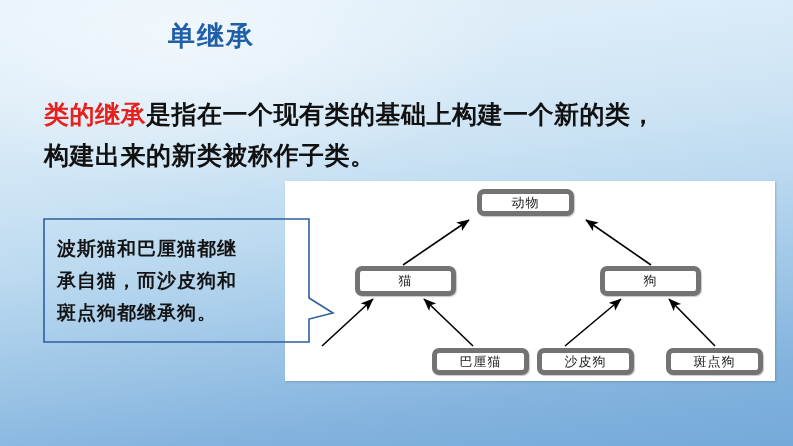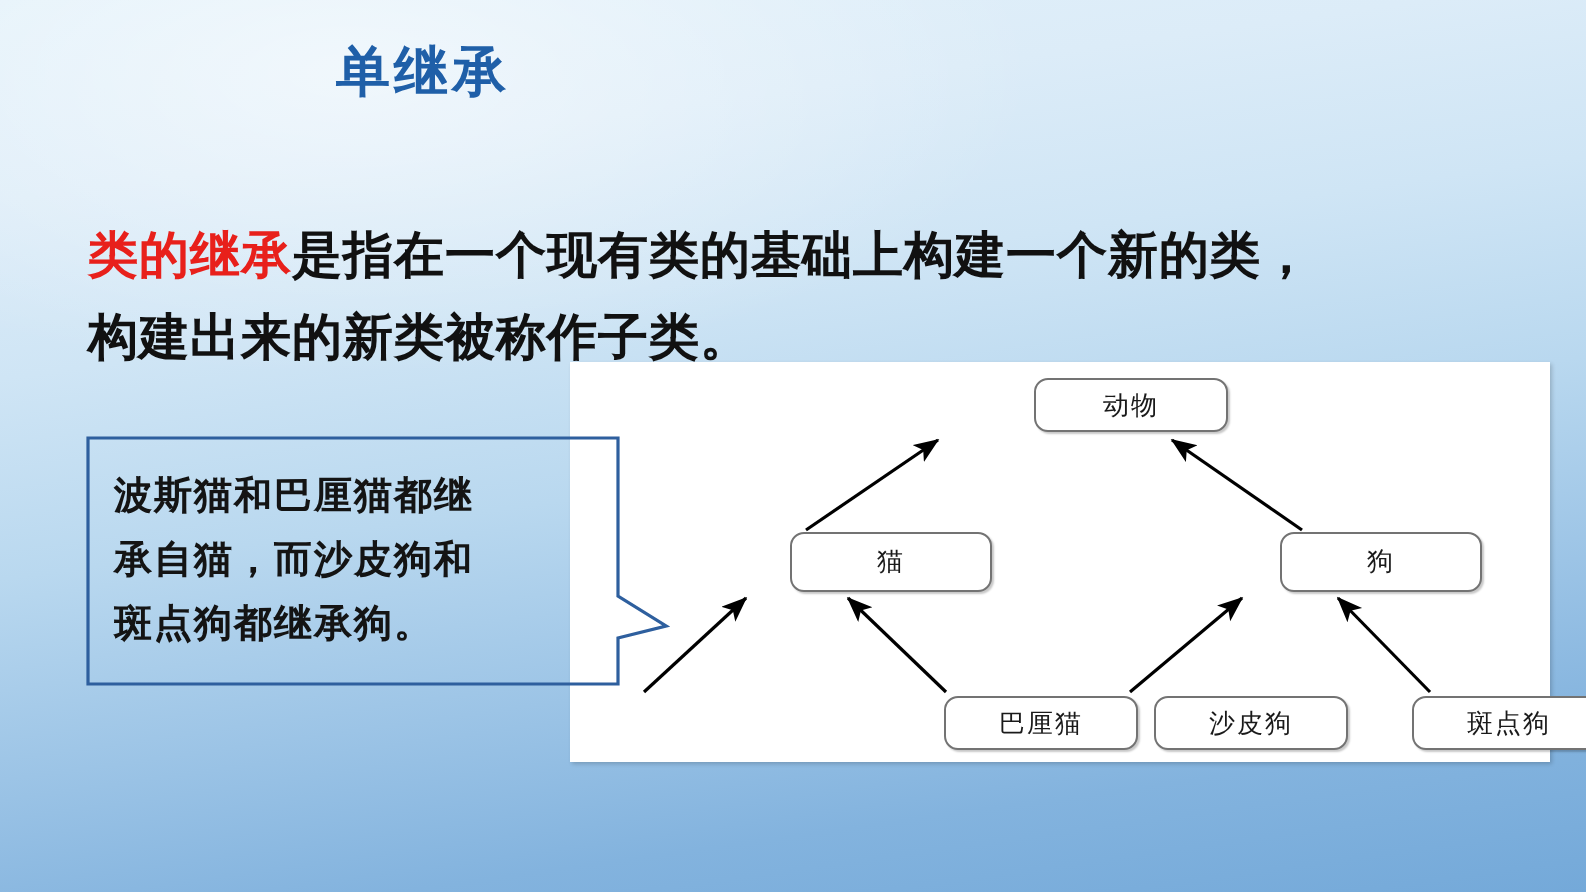--- a/index.html
+++ b/index.html
@@ -40,21 +40,21 @@
     font-weight: 700;
     color: #1f5fa8;
     letter-spacing: 2px;
     line-height: 1.2;
     white-space: nowrap;
   }
 
   .body-text {
     position: absolute;
     left: 44px;
-    top: 108px;
+    top: 94px;
     width: 730px;
     font-size: 25px;
     font-weight: 700;
     color: #111111;
     line-height: 41px;
     letter-spacing: 0.5px;
   }
   .body-line { white-space: nowrap; }
   .hl-red { color: #e8201b; }
 
@@ -71,32 +71,31 @@
   .diagram-svg {
     position: absolute;
     left: 0; top: 0;
     width: 490px;
     height: 200px;
     display: block;
   }
   .node-box {
     position: absolute;
     box-sizing: border-box;
-    border: 1px solid #737373;
+    border: 5px solid #737373;
     border-radius: 7px;
     background: #ffffff;
     color: #1a1a1a;
     font-family: Liberation Sans, sans-serif;
     font-size: 13px;
     display: flex;
     align-items: center;
     justify-content: center;
     letter-spacing: 1px;
     box-shadow: 1px 1px 1px rgba(0,0,0,0.22);
-    margin-left: 40px;
   }
 
   
   .callout {
     position: absolute;
     left: 43px;
     top: 218px;
     width: 292px;
     height: 112px;
   }

